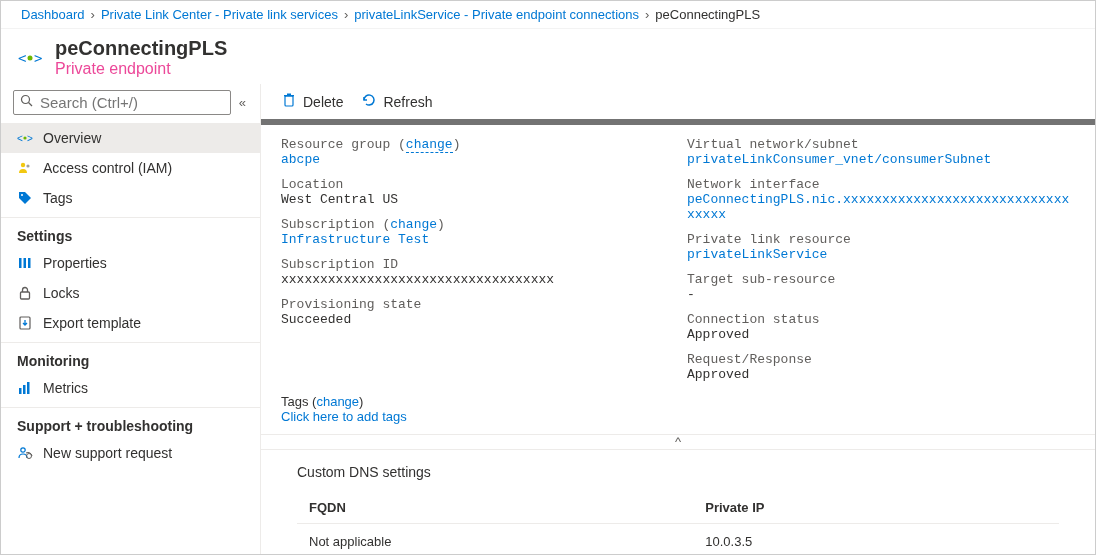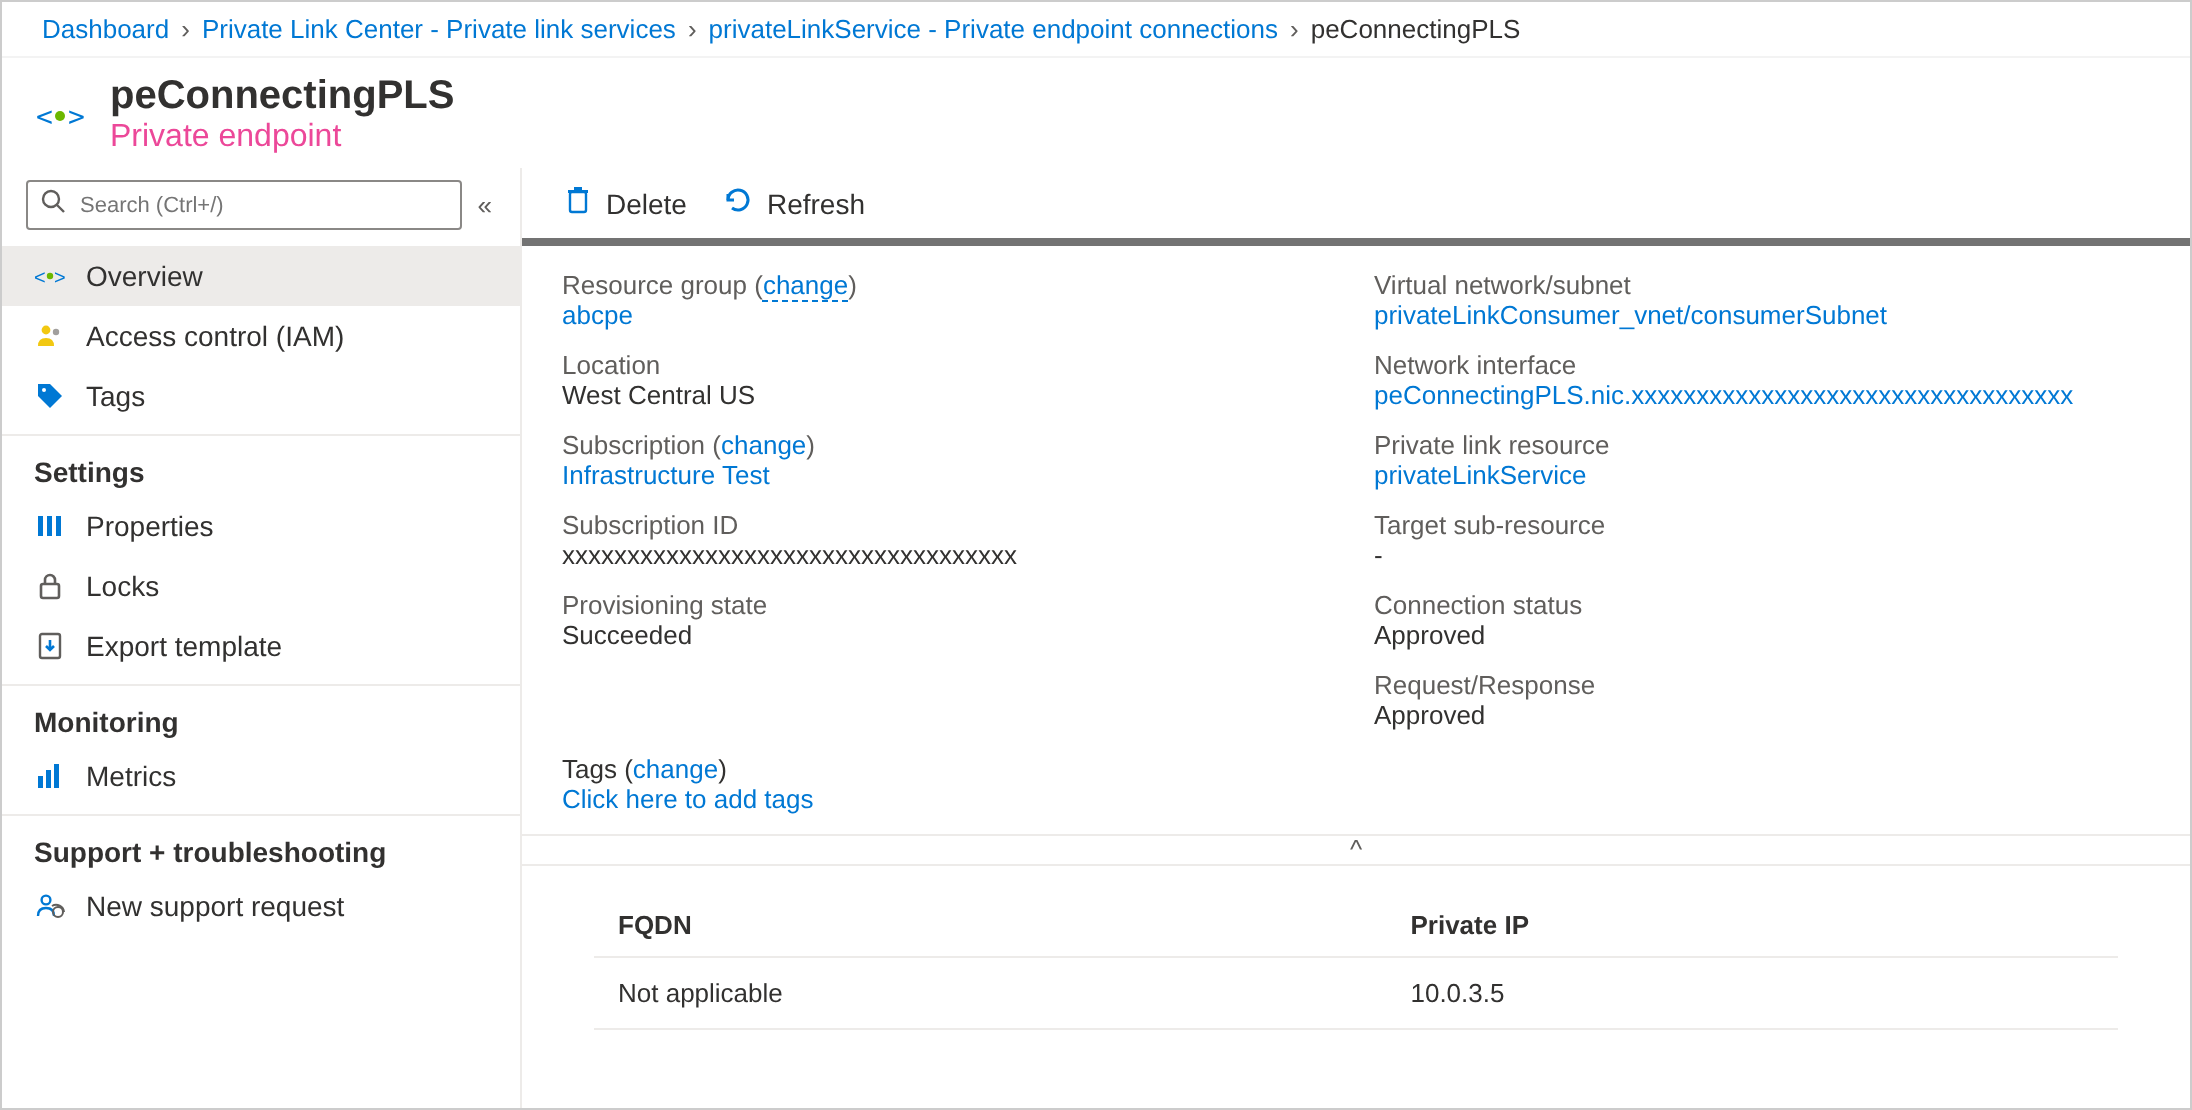--- a/index.html
+++ b/index.html
@@ -72,21 +72,21 @@
       align-items: center;
       border: 1px solid #8a8886;
       border-radius: 2px;
       padding: 3px 6px;
       gap: 6px;
       background: #fff;
     }
     .search-box input {
       border: none;
       outline: none;
-      font-size: 11px;
+      font-size: 15px;
       width: 100%;
       color: #a16207;
     }
     .collapse-btn {
       color: #605e5c;
       font-size: 13px;
       cursor: pointer;
       padding: 2px;
     }
     .nav-item {
@@ -112,34 +112,35 @@
     .main {
       flex: 1;
       overflow: hidden;
       position: relative;
     }
     .toolbar {
       display: flex;
       align-items: center;
       gap: 18px;
       padding: 8px 20px;
-      border-bottom: 4px solid #737373;
+      border-bottom: 6px solid #737373;
     }
     .tool-btn {
       display: flex;
       align-items: center;
       gap: 6px;
       cursor: pointer;
       font-size: 14px;
       color: #323130;
     }
     .prop-grid {
       display: flex;
       gap: 18px;
       padding: 12px 20px 4px 20px;
+      font-family: Liberation Mono, monospace;
     }
     .prop-col {
       flex: 1;
       display: flex;
       flex-direction: column;
       gap: 10px;
     }
     .prop-item .label {
       color: #605e5c;
       font-size: 13px;
@@ -391,20 +392,21 @@
     <div class="tags-row">
       <div><span>Tags</span> (<a>change</a>)</div>
       <div><a>Click here to add tags</a></div>
     </div>
 
     <div class="collapse-handle">
       <span>^</span>
     </div>
 
     <div class="dns-section">
+      <h3>Custom DNS settings</h3>
       <table class="dns-table">
         <thead>
           <tr>
             <th style="width:52%">FQDN</th>
             <th>Private IP</th>
           </tr>
         </thead>
         <tbody>
           <tr>
             <td>Not applicable</td>

